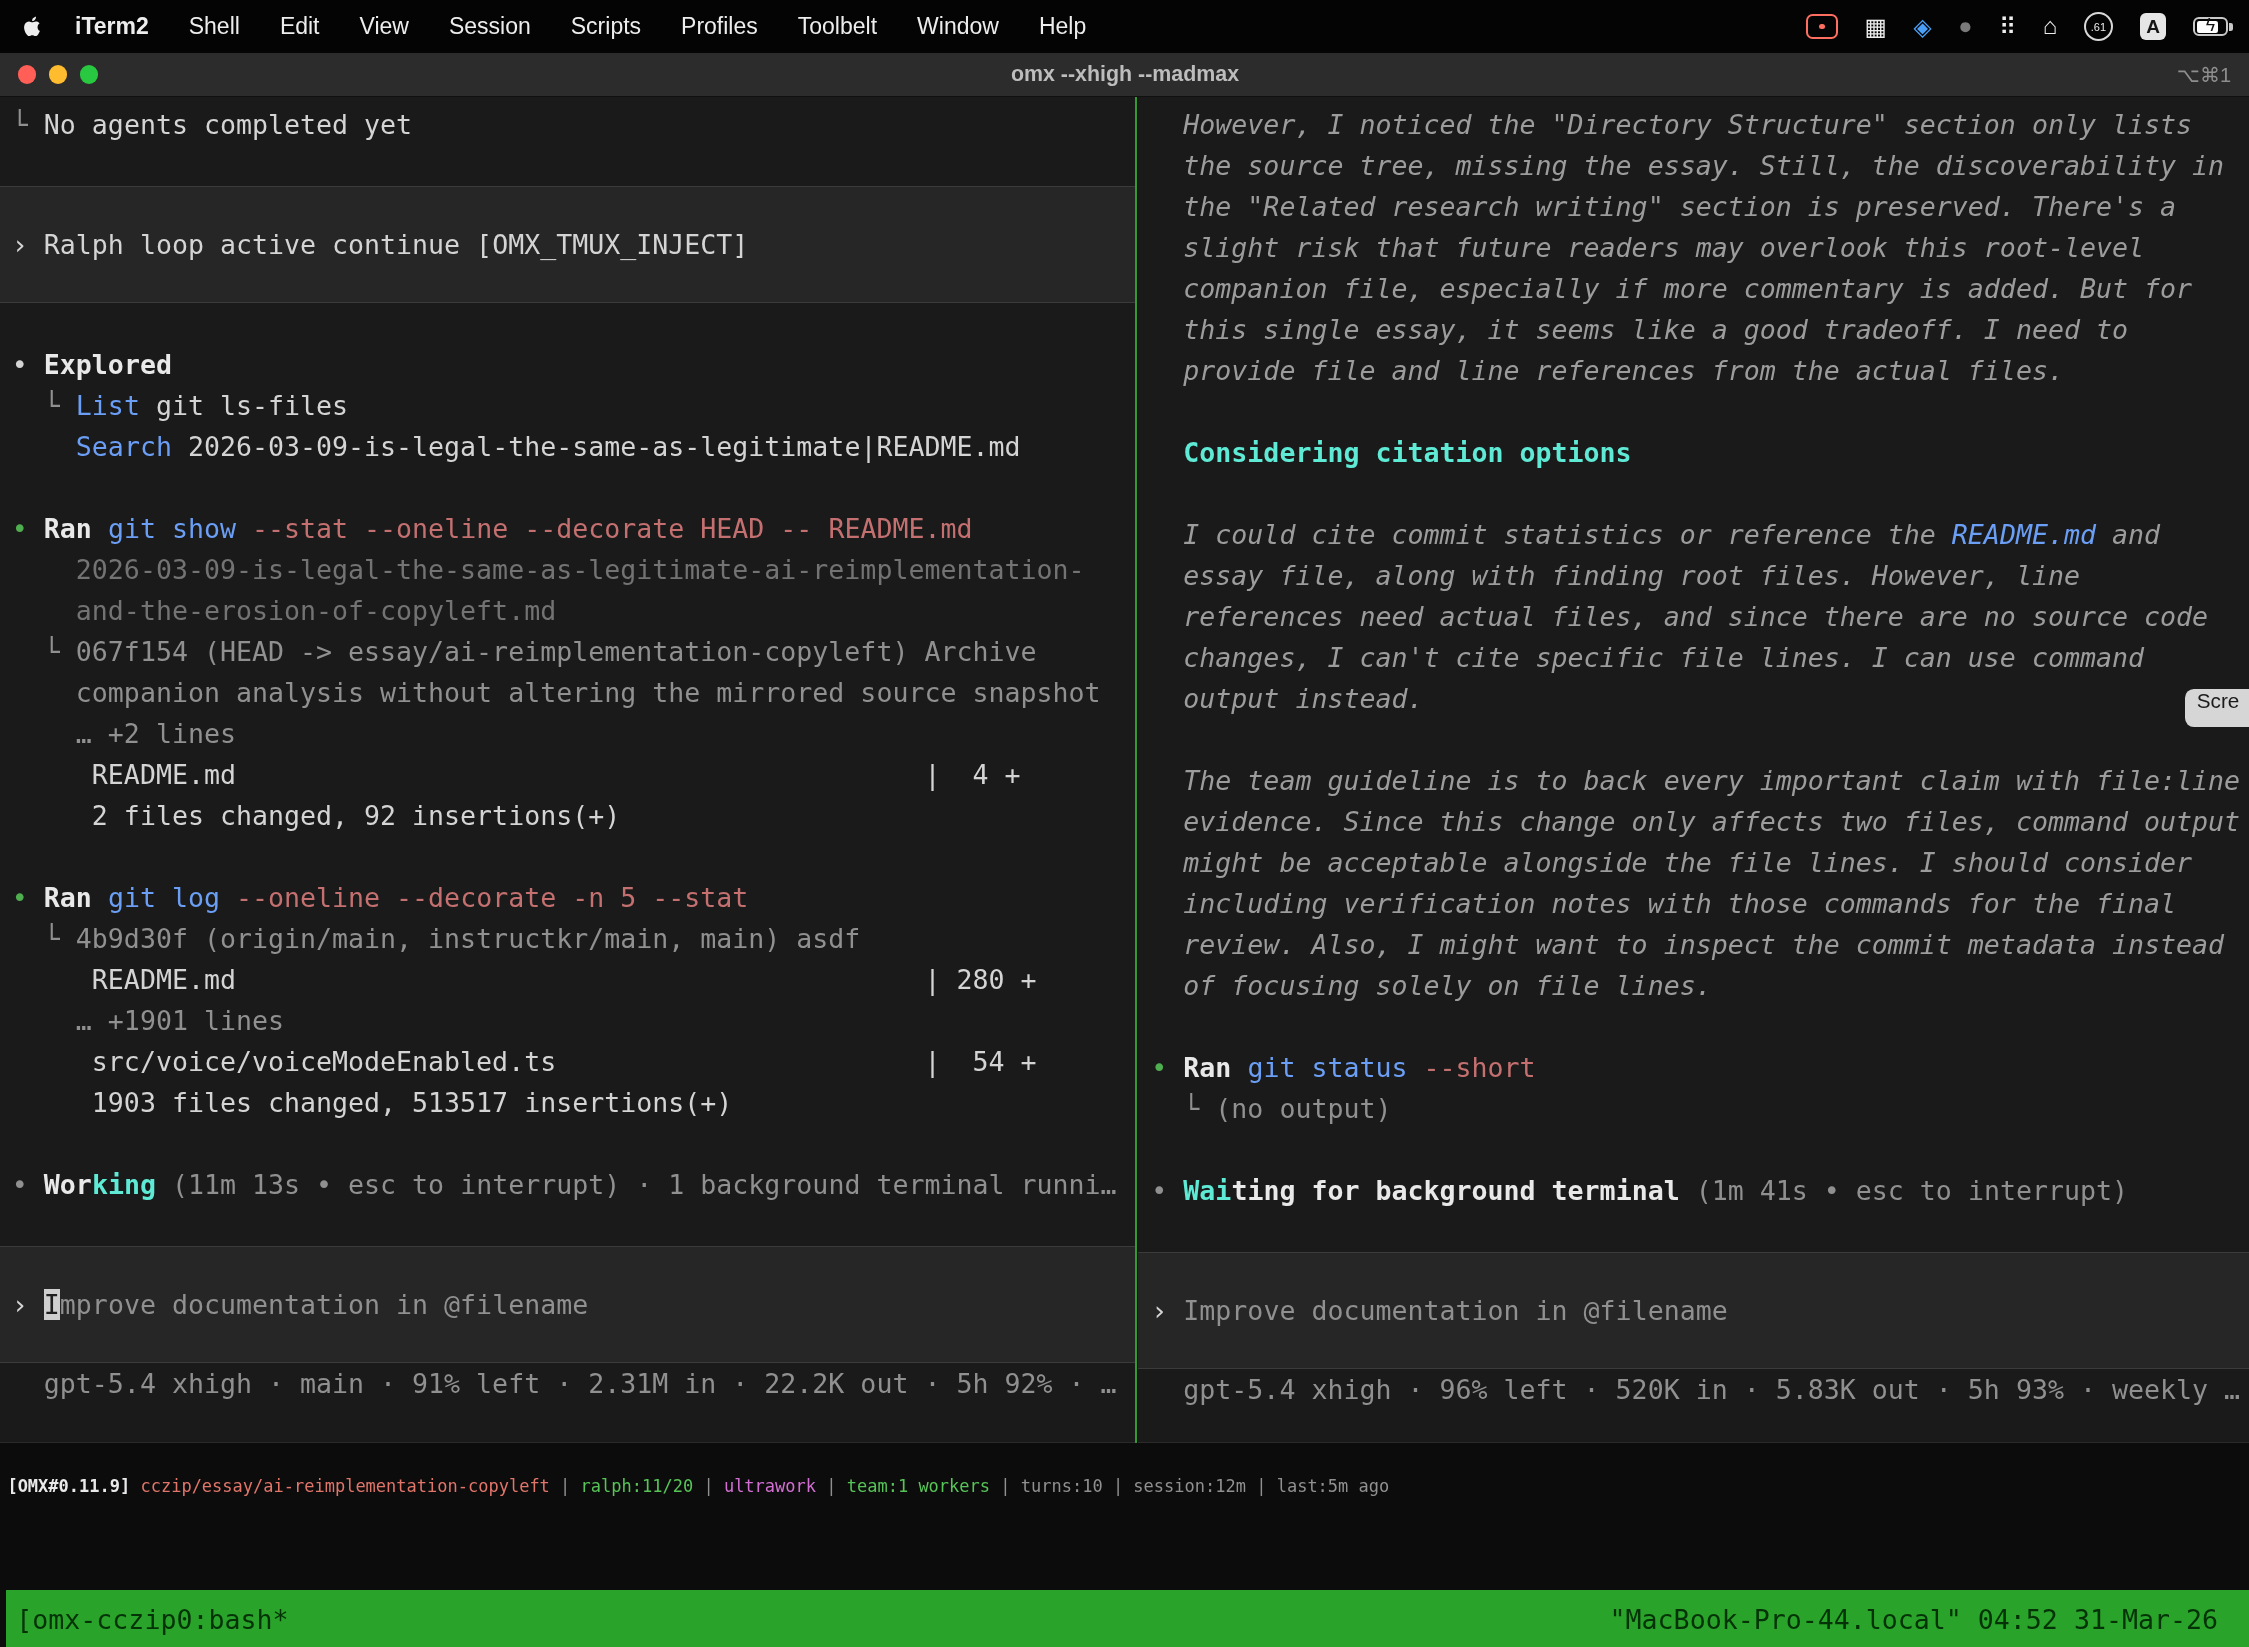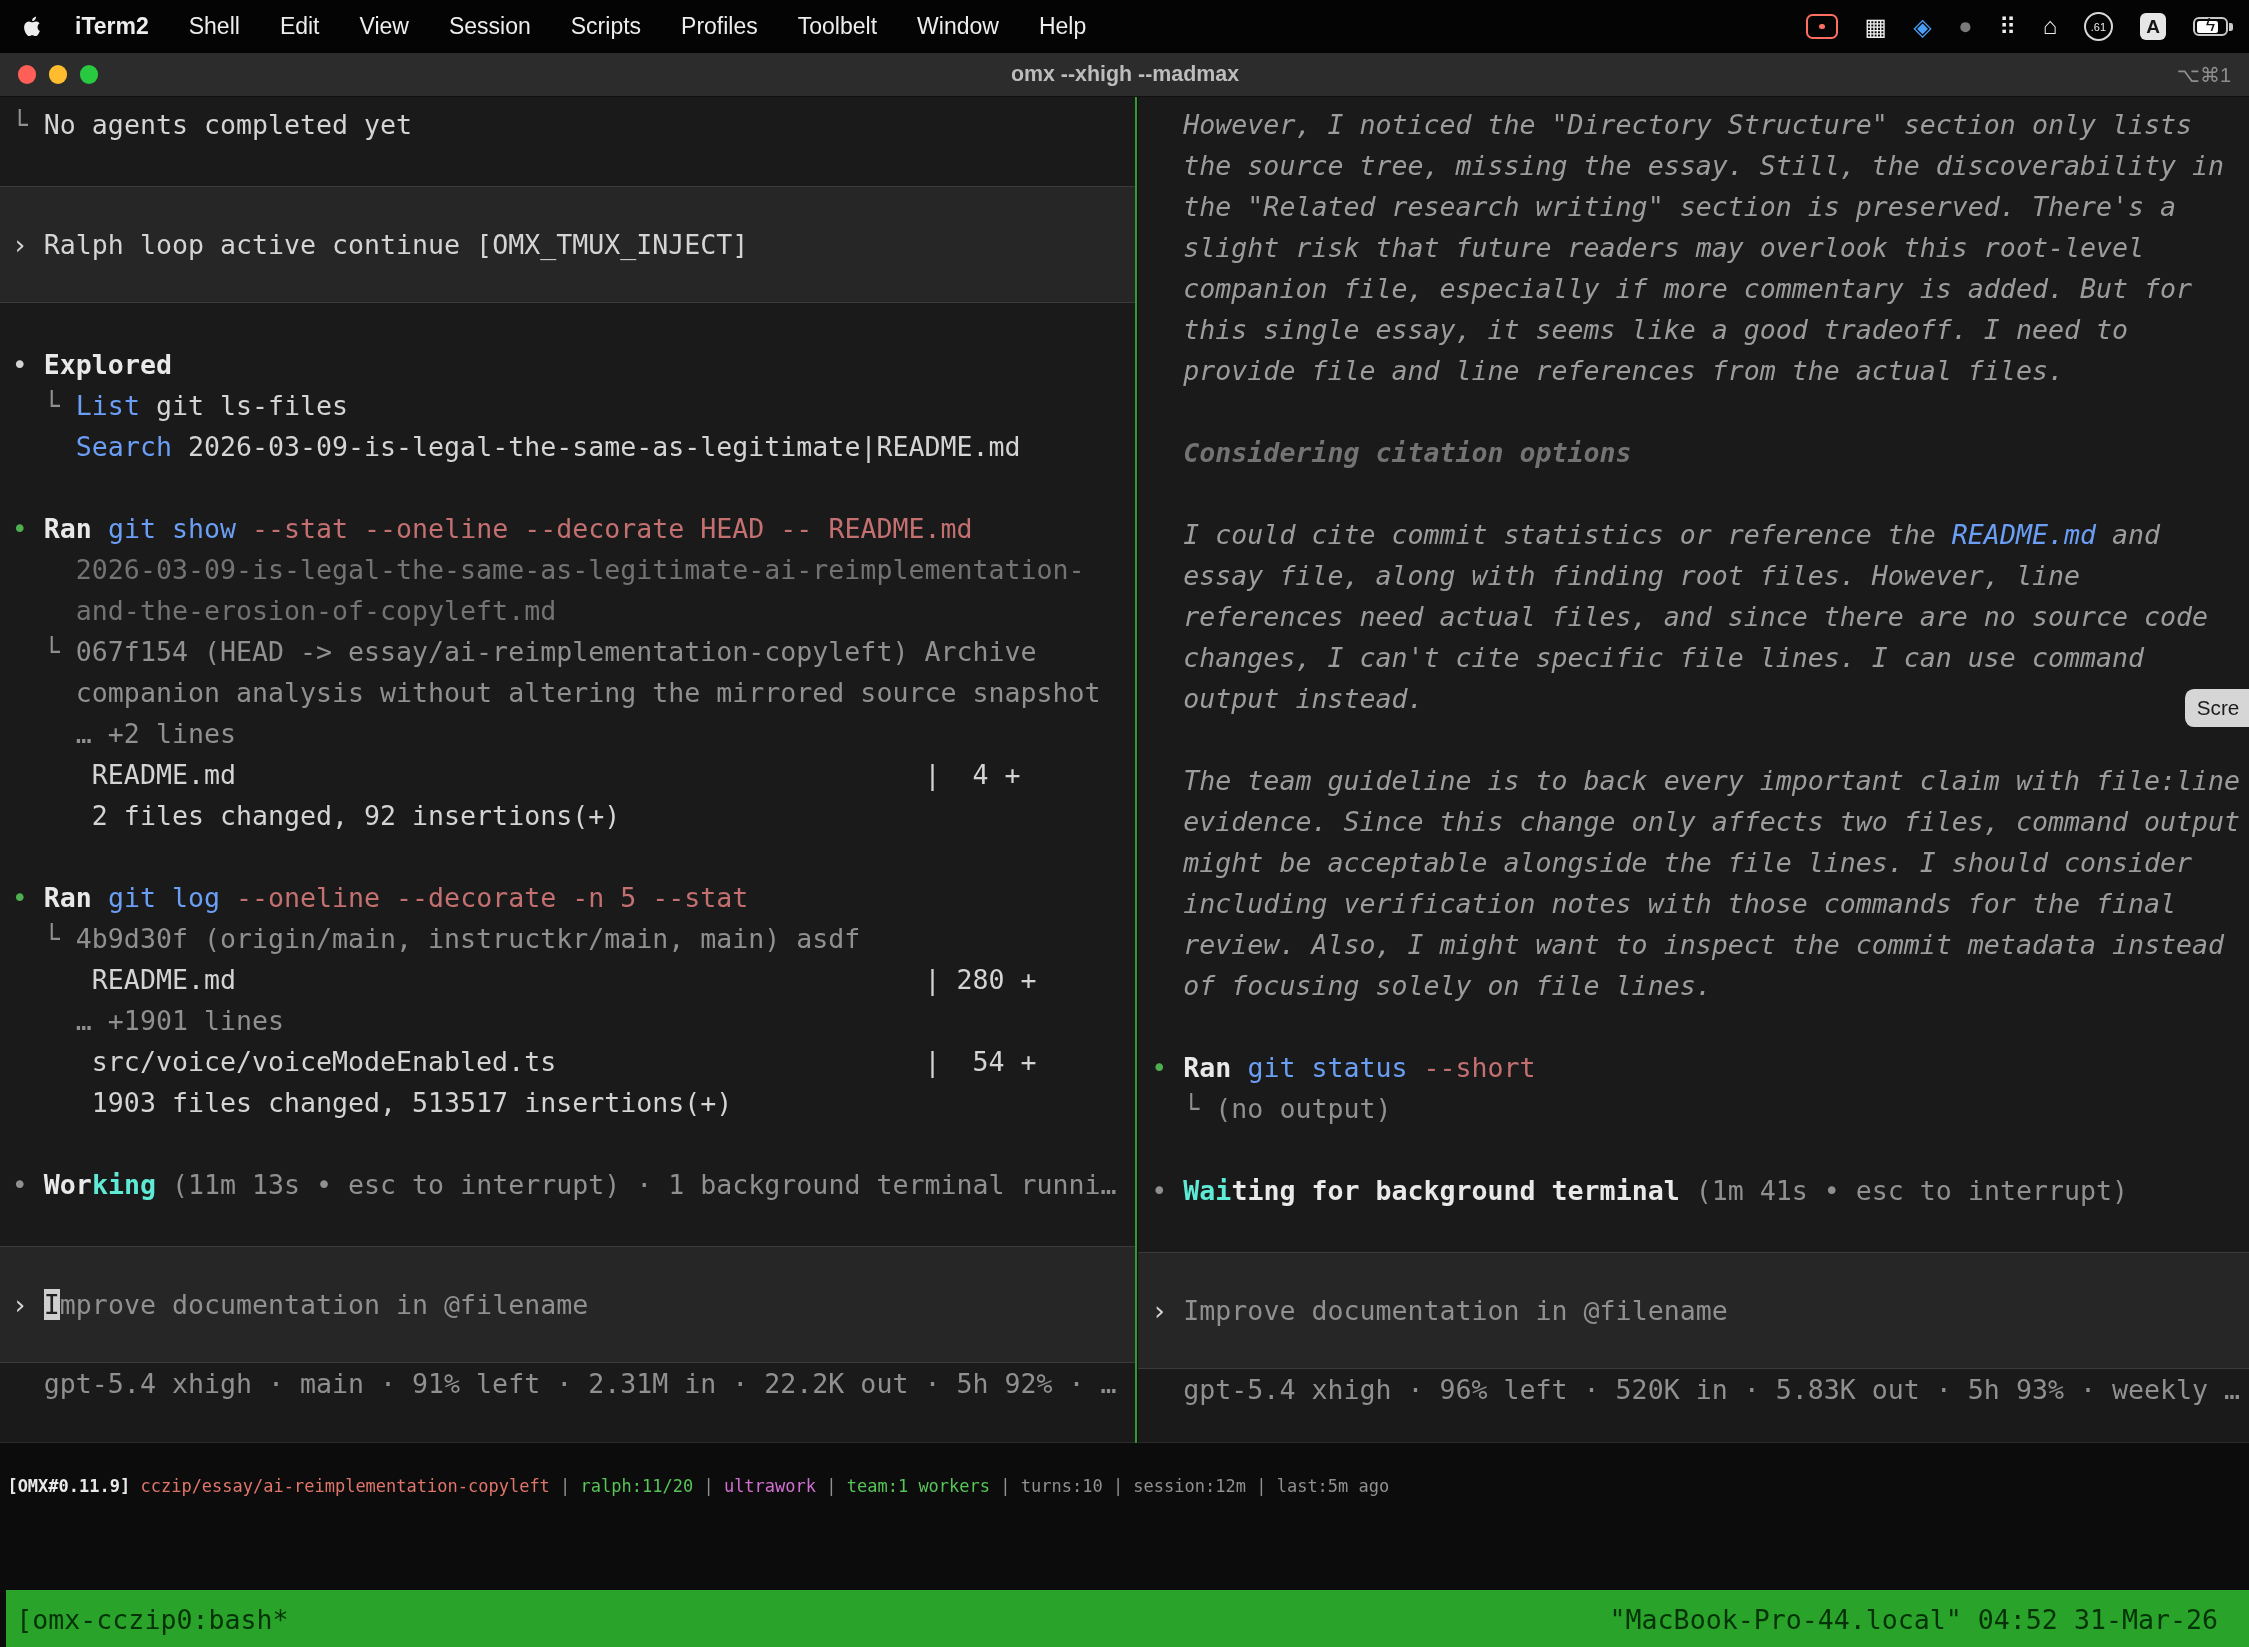--- a/index.html
+++ b/index.html
@@ -62,38 +62,38 @@
   .c-g{color:#909090;}
   .c-bg{color:#5eead4;font-weight:700;}
   .c-bl{color:#6b9ef5;}
   .c-rd{color:#c47070;}
   .c-mg{color:#737373;}
   .c-mg2{color:#d36fd3;}
   .c-gn{color:#4fae4f;}
   .c-gn2{color:#57c457;}
   .c-sal{color:#e0756a;}
   .c-it{color:#9c9c9c;font-style:italic;}
-  .c-bit{color:#737373;font-style:italic;font-weight:700;}
+  .c-bit{color:#5eead4;font-weight:700;}
   .c-blit{color:#6b9ef5;font-style:italic;}
   .c-cur{background:#cfcfcf;color:#1f1f1f;}
   .c-w57{position:absolute;left:57ch;top:0;color:#d4d4d4;}
 
   
   .omx{position:absolute;top:1369px;left:7.4px;right:0;font-size:17px;line-height:41px;white-space:pre;}
 
   
   .tmuxbar{position:absolute;left:6px;right:0;bottom:0;height:58px;background:#2aa32a;color:#043307;
            display:flex;align-items:center;justify-content:space-between;
            font-size:26.6px;white-space:pre;padding:0 32px 0 10.3px;box-sizing:border-box;}
 
   
   .overlay-chip{position:absolute;top:689px;right:0;width:65px;height:38px;background:#d6d6d6;
                 color:#1c1c1c;border-radius:8.9px 0 0 8.9px;z-index:5;
                 font-family:"Liberation Sans",sans-serif;font-size:20.7px;
-                display:flex;align-items:center;padding-left:11.8px;box-sizing:border-box;}
+                display:flex;align-items:flex-start;padding-left:11.8px;box-sizing:border-box;}
 </style>
 </head>
 <body>
 
 <div class="screen">
 
   <div class="menubar">
     <span class="apple">
       <svg width="19" height="23" viewBox="0 0 17 20">
           <path fill="#ededed" d="M13.9 10.6c0-2.2 1.8-3.3 1.9-3.4-1-1.5-2.6-1.7-3.2-1.7-1.4-.1-2.7.8-3.4.8-.7 0-1.8-.8-2.9-.8C4.8 5.5 3.4 6.4 2.6 7.8c-1.5 2.6-.4 6.5 1.1 8.6.7 1 1.6 2.2 2.7 2.1 1.1 0 1.5-.7 2.8-.7s1.7.7 2.9.7c1.2 0 2-1 2.7-2.1.9-1.2 1.2-2.4 1.2-2.5-.1 0-2.1-.8-2.1-3.3zM11.6 3.9c.6-.7 1-1.7.9-2.7-.9 0-1.9.6-2.5 1.3-.6.6-1 1.6-.9 2.6 1 .1 1.9-.5 2.5-1.2z"></path>

